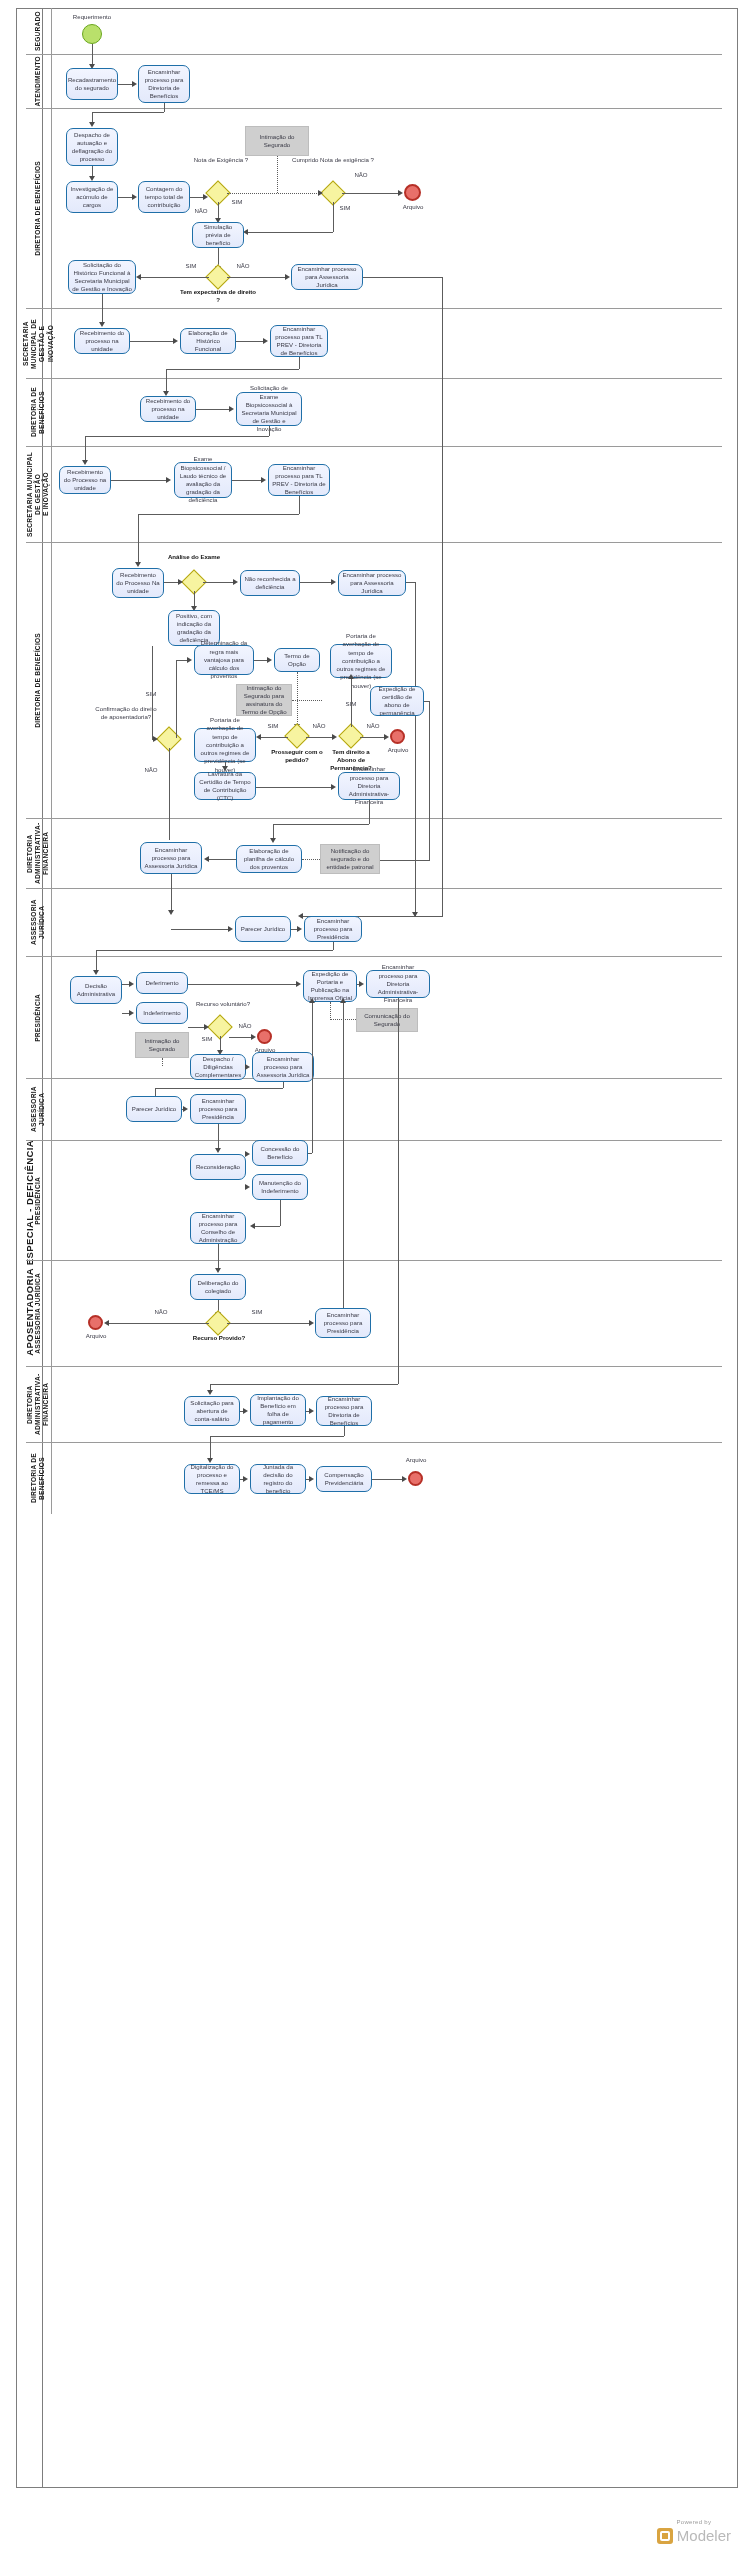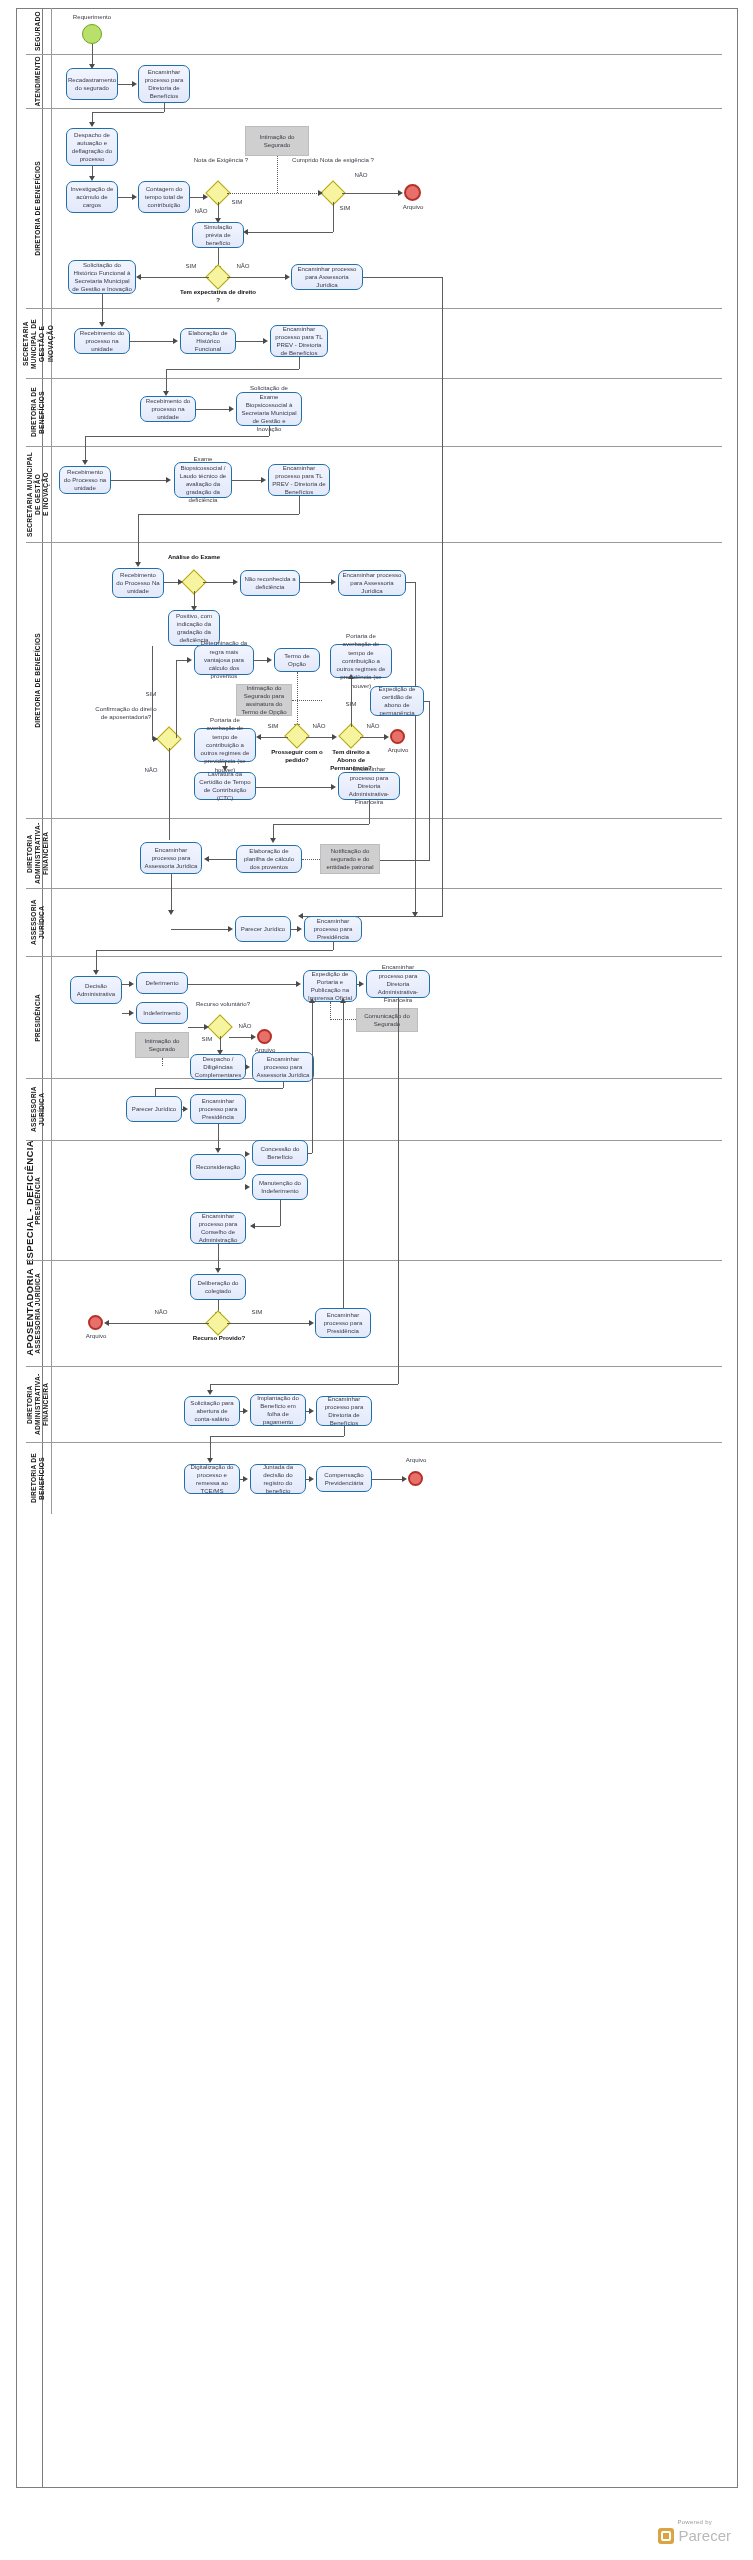--- a/index.html
+++ b/index.html
@@ -507,17 +507,17 @@
   <div class="ar r" style="left:309px;top:1475.5px;"></div>
   <div class="ln lnh" style="left:372px;top:1478.5px;width:32px;"></div>
   <div class="ar r" style="left:402px;top:1475.5px;"></div>
   <div class="ev end" style="left:408px;top:1471px;width:15px;height:15px;"></div>
   <div class="lbl" style="left:396px;top:1456px;width:40px;">Arquivo</div>
 
   <div class="brand">
     <div class="pw">Powered by</div>
     <div class="bz">
       <div class="bzmark"></div>
-      <b>Parecer</b>
+      <b>Modeler</b>
     </div>
   </div>
 
 </div>
 
 </body></html>

